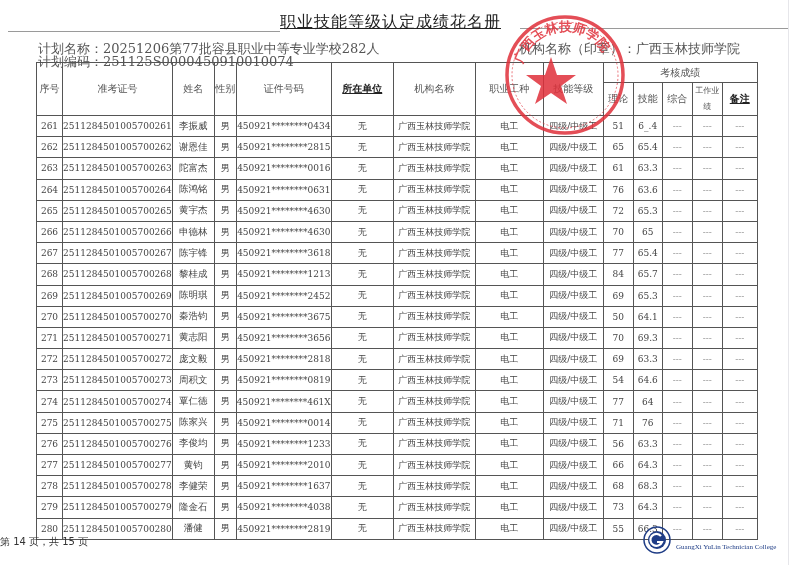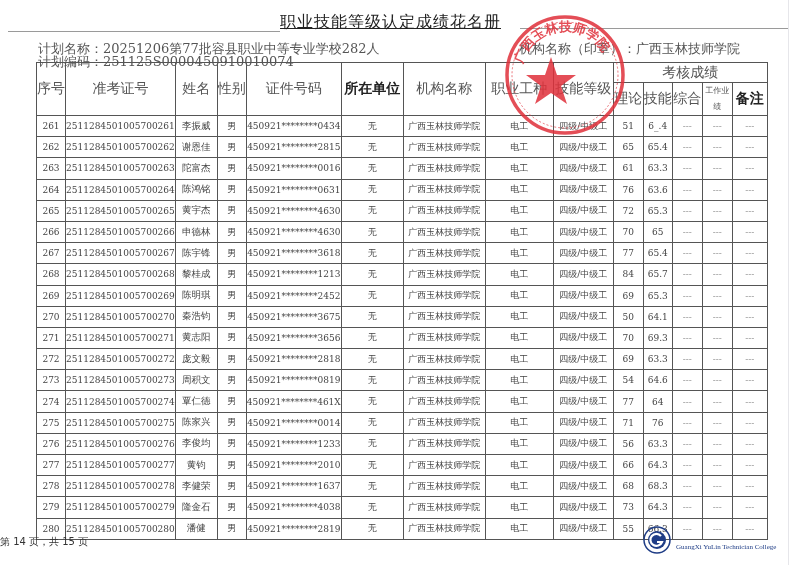--- a/index.html
+++ b/index.html
@@ -15,22 +15,22 @@
   .meta.plan-name { top: 40px; }
   .meta.plan-code { top: 53px; }
   .meta.org { left: 519px; top: 40px; }
   table.roster {
     position: absolute; left: 36px; top: 62px; border-collapse: collapse; table-layout: fixed;
     font-size: 9px; color: #444;
   }
   table.roster td, table.roster th {
     border: 1px solid #555; text-align: center; padding: 0; font-weight: normal; overflow: hidden; white-space: nowrap;
   }
-  table.roster th { color: #555; font-size: 14px; }
-  table.roster th.strong { color: #222; font-weight: bold; }
+  table.roster th { color: #555; font-size: 10px; }
+  table.roster th.strong { color: #222; font-weight: bold; text-decoration: underline; }
   table.roster tr.hdr1 { height: 20px; }
   table.roster tr.hdr2 { height: 19px; }
   table.roster tbody tr { height: 21.2px; }
   td.name { font-size: 9.5px; margin-left: 20px; }
   td.dash { color: #999; }
   .stamp { position: absolute; left: 503px; top: 13px; width: 124px; height: 124px; pointer-events: none; opacity: 0.85; }
   .footer { position: absolute; left: 0; width: 800px; top: 535px; text-align: left; font-family: "DejaVu Sans", sans-serif; font-size: 10px; color: #333; }
   .logo { position: absolute; left: 643px; top: 524px; width: 150px; height: 32px; }
   .logo-text-cn { position: absolute; left: 30px; top: 1px; font-size: 13px; color: #1f3d86; font-style: italic; letter-spacing: 1px; white-space: nowrap; font-family: "DejaVu Serif", serif; font-weight: bold; }
   .logo-text-en { position: absolute; left: 33px; top: 19px; font-size: 7px; color: #1f3d86; white-space: nowrap; font-family: "Liberation Serif", serif; font-weight: normal; text-align: center; }

